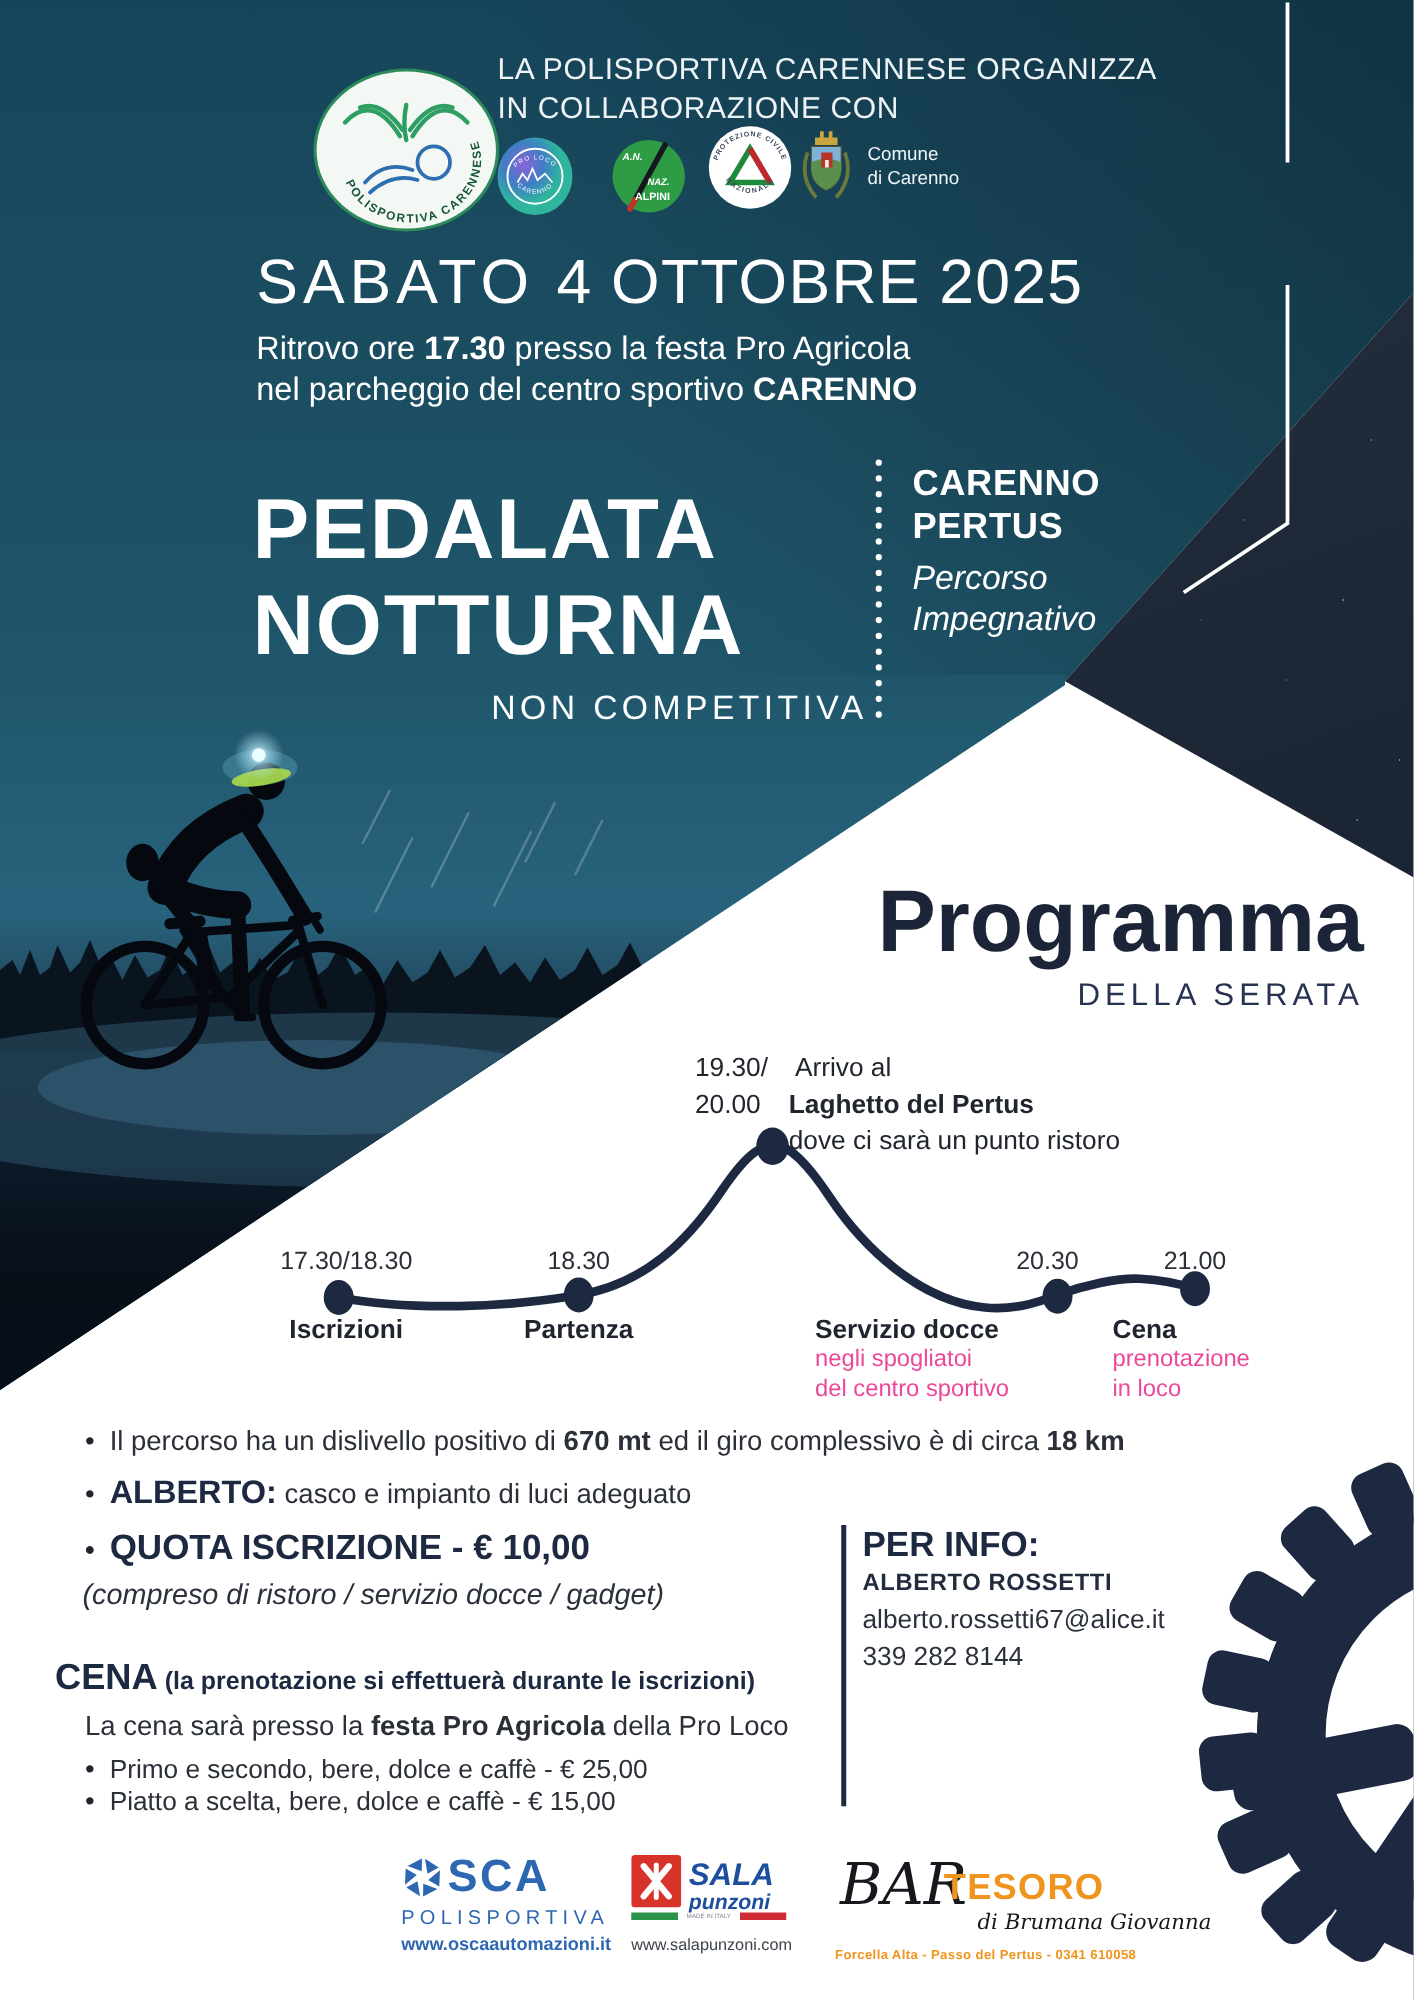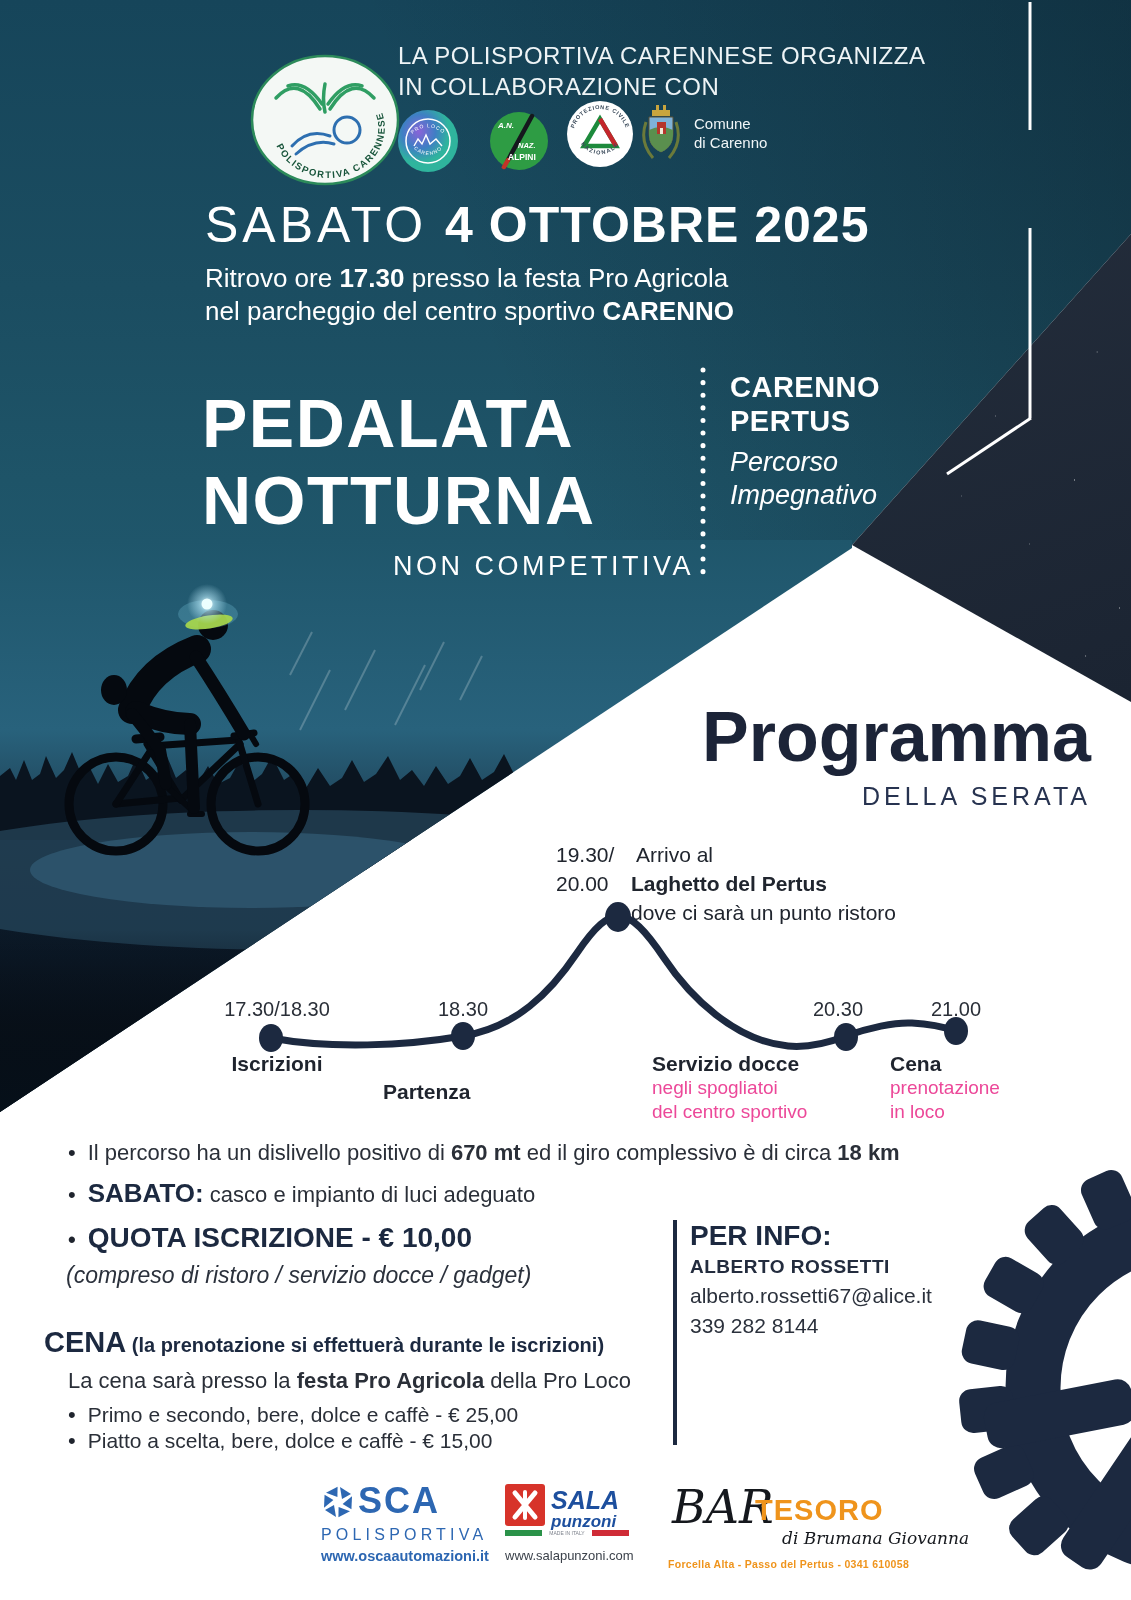--- a/index.html
+++ b/index.html
@@ -26,21 +26,21 @@
       radial-gradient(1px 1px at 89% 21%,rgba(255,255,255,.6),transparent 70%),
       linear-gradient(160deg,#2b3544 0%,#1b2432 55%,#121823 100%);
     clip-path:polygon(1131px 234px,1131px 702px,852px 545px);}
   #photo{left:0;top:540px;clip-path:polygon(0 0,852px 0,852px 8px,0 572px);}
   
   .org-txt{left:398px;top:40px;font-size:24px;line-height:31px;letter-spacing:.5px;color:#eef4f6;}
   .comune-txt{left:694px;top:114px;font-size:15px;line-height:19px;color:#f0f5f7;}
   
   .date{left:205px;top:196px;font-size:50px;white-space:nowrap;}
   .date .light{font-weight:400;letter-spacing:4px;}
-  .date .heavy{font-weight:700;letter-spacing:1px;}
+  .date .heavy{font-weight:400;letter-spacing:1px;}
   .meet{left:205px;top:262px;font-size:26px;line-height:33px;}
   .meet b{font-weight:700;}
   .big-title{left:202px;top:368px;font-size:68px;line-height:77px;font-weight:800;letter-spacing:1.5px;margin-top:17px;}
   .route{left:730px;top:370px;font-size:29px;line-height:34px;font-weight:800;letter-spacing:.5px;}
   .route-type{left:730px;top:446px;font-size:27px;line-height:33px;font-style:italic;font-weight:400;}
   .noncomp{left:393px;top:551px;font-size:27px;letter-spacing:3.5px;}
   
   .prog-title{left:600px;top:700px;width:491px;text-align:right;font-size:70px;line-height:74px;
               font-weight:800;color:#1c2438;}
   .prog-sub{left:600px;top:782px;width:491px;text-align:right;font-size:25px;letter-spacing:4px;color:#273350;}
@@ -286,35 +286,35 @@
       </g>
     </g>
   </svg>
 
   <div class="abs tlabel" style="left:197px;top:998px">17.30/18.30</div>
   <div class="abs tlabel" style="left:383px;top:998px">18.30</div>
   <div class="abs tlabel" style="left:758px;top:998px">20.30</div>
   <div class="abs tlabel" style="left:876px;top:998px">21.00</div>
 
   <div class="abs slabel" style="left:197px;top:1052px;width:160px;text-align:center">Iscrizioni</div>
-  <div class="abs slabel" style="left:383px;top:1080px;width:160px;text-align:left">Partenza</div>
+  <div class="abs slabel" style="left:383px;top:1052px;width:160px;text-align:center">Partenza</div>
   <div class="abs" style="left:652px;top:1052px">
     <div class="slabel">Servizio docce</div>
     <div class="ssub">negli spogliatoi</div>
     <div class="ssub">del centro sportivo</div>
   </div>
   <div class="abs" style="left:890px;top:1052px">
     <div class="slabel">Cena</div>
     <div class="ssub">prenotazione</div>
     <div class="ssub">in loco</div>
   </div>
 
   <div class="abs line bullet" style="left:44px;top:1140px"><span>Il percorso ha un dislivello positivo di </span><b>670 mt</b><span> ed il giro complessivo è di circa </span><b>18 km</b></div>
 
-  <div class="abs line bullet" style="left:44px;top:1178px"><span class="navyh" style="font-size:26px">SABATO:</span><span> casco e impianto di luci adeguato</span></div>
+  <div class="abs line bullet" style="left:44px;top:1178px"><span class="navyh" style="font-size:26px">ALBERTO:</span><span> casco e impianto di luci adeguato</span></div>
 
   <div class="abs line bullet navyh" style="left:44px;top:1222px;font-size:28px"><span class="navyh" style="font-size:28px">QUOTA ISCRIZIONE - € 10,00</span></div>
 
   <div class="abs note" style="left:66px;top:1262px">(compreso di ristoro / servizio docce / gadget)</div>
 
   <div class="abs" style="left:44px;top:1326px;white-space:nowrap">
     <span class="navyh" style="font-size:29px">CENA</span><span class="navyh" style="font-size:20px;font-weight:700"> (la prenotazione si effettuerà durante le iscrizioni)</span>
   </div>
   <div class="abs line" style="left:44px;top:1368px"><span>La cena sarà presso la </span><b>festa Pro Agricola</b><span> della Pro Loco</span></div>
   <div class="abs line bullet" style="left:44px;top:1402px;font-size:21px"><span>Primo e secondo, bere, dolce e caffè - € 25,00</span></div>

